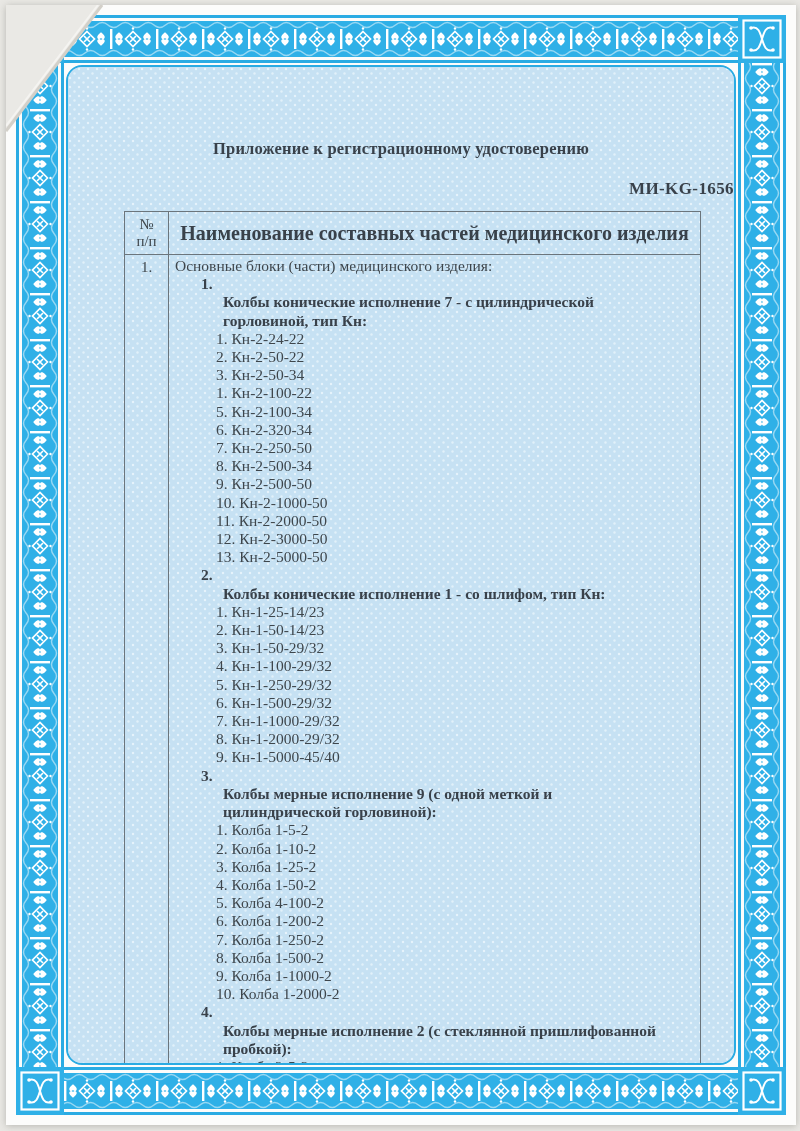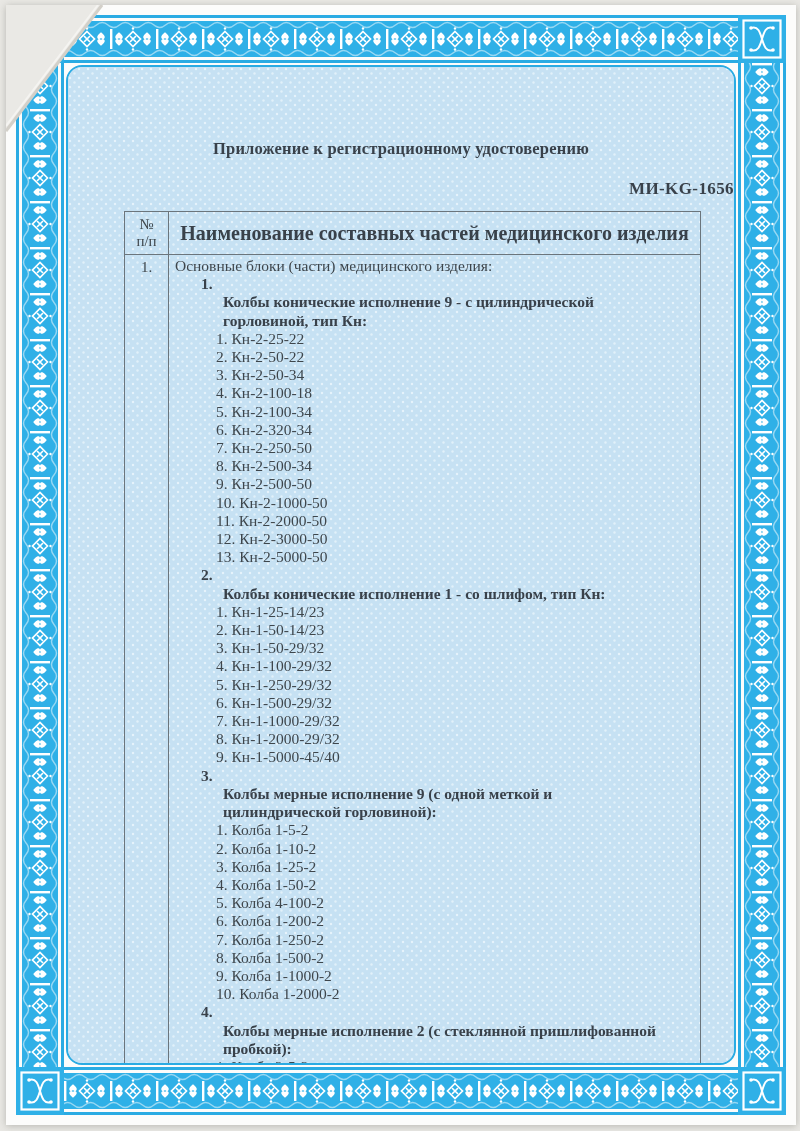--- a/index.html
+++ b/index.html
@@ -261,31 +261,31 @@
             </tr>
           </thead>
           <tbody>
             <tr>
               <td class="col-num">1.</td>
               <td class="row-body">
                 <div class="intro">Основные блоки (части) медицинского изделия:</div>
                 <div>
   <div class="section">
     <div class="section-head">
-      <span class="sec-num">1.</span><span class="sec-title">Колбы конические исполнение 9 - с цилиндрической
+      <span class="sec-num">1.</span><span class="sec-title">Колбы конические исполнение 7 - с цилиндрической
 горловиной, тип Кн:</span>
     </div>
     <div class="items">
-  <div class="item">1. Кн-2-25-22</div>
+  <div class="item">1. Кн-2-24-22</div>
 
   <div class="item">2. Кн-2-50-22</div>
 
   <div class="item">3. Кн-2-50-34</div>
 
-  <div class="item">4. Кн-2-100-18</div>
+  <div class="item">1. Кн-2-100-22</div>
 
   <div class="item">5. Кн-2-100-34</div>
 
   <div class="item">6. Кн-2-320-34</div>
 
   <div class="item">7. Кн-2-250-50</div>
 
   <div class="item">8. Кн-2-500-34</div>
 
   <div class="item">9. Кн-2-500-50</div>

